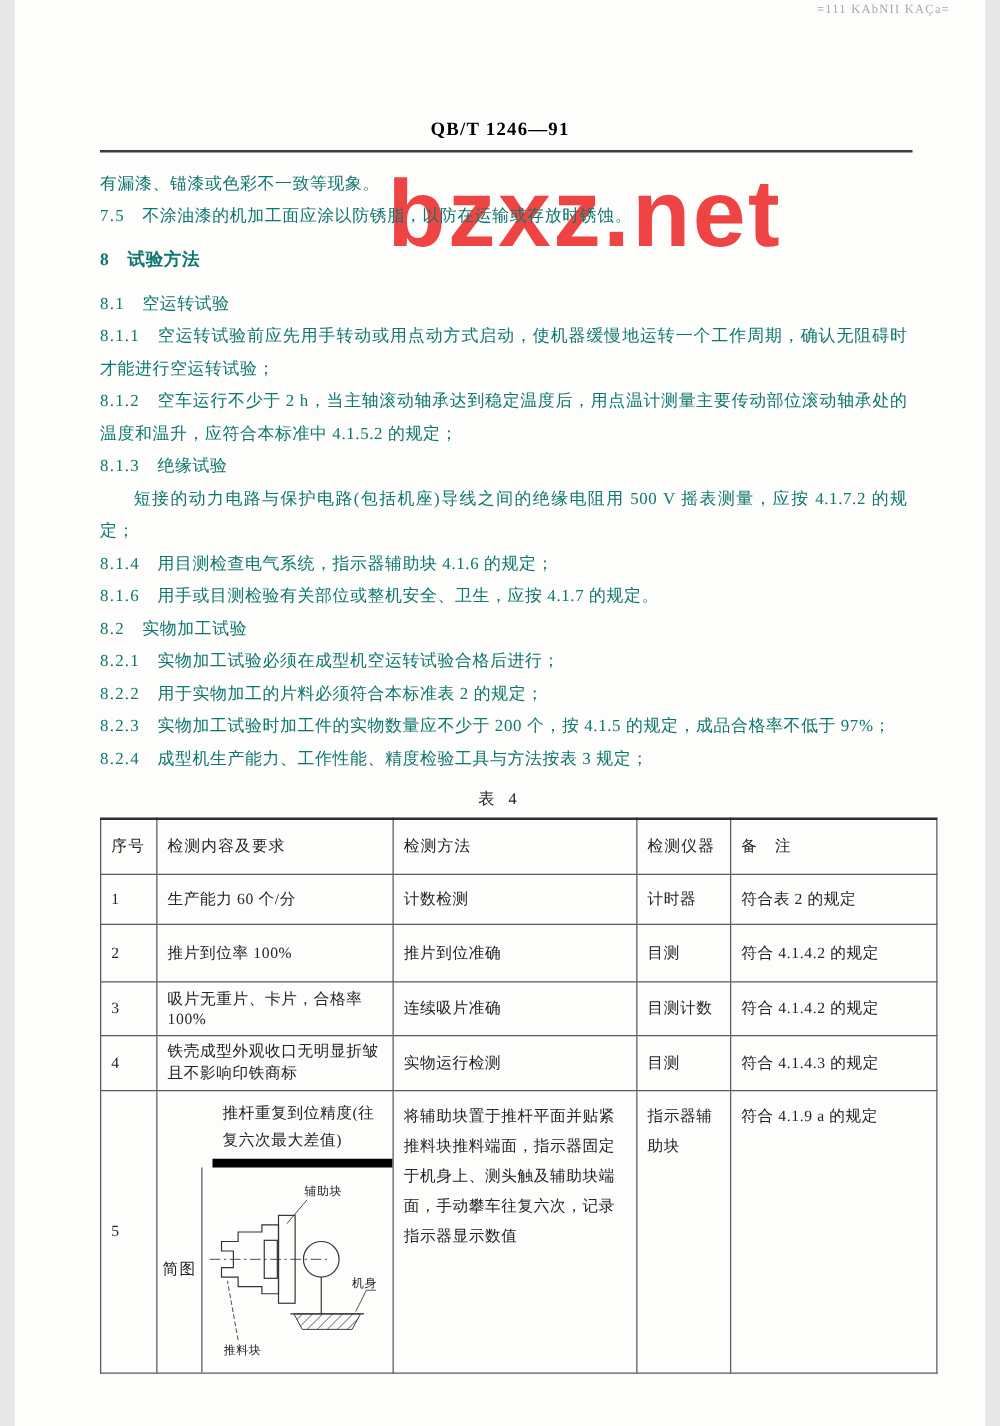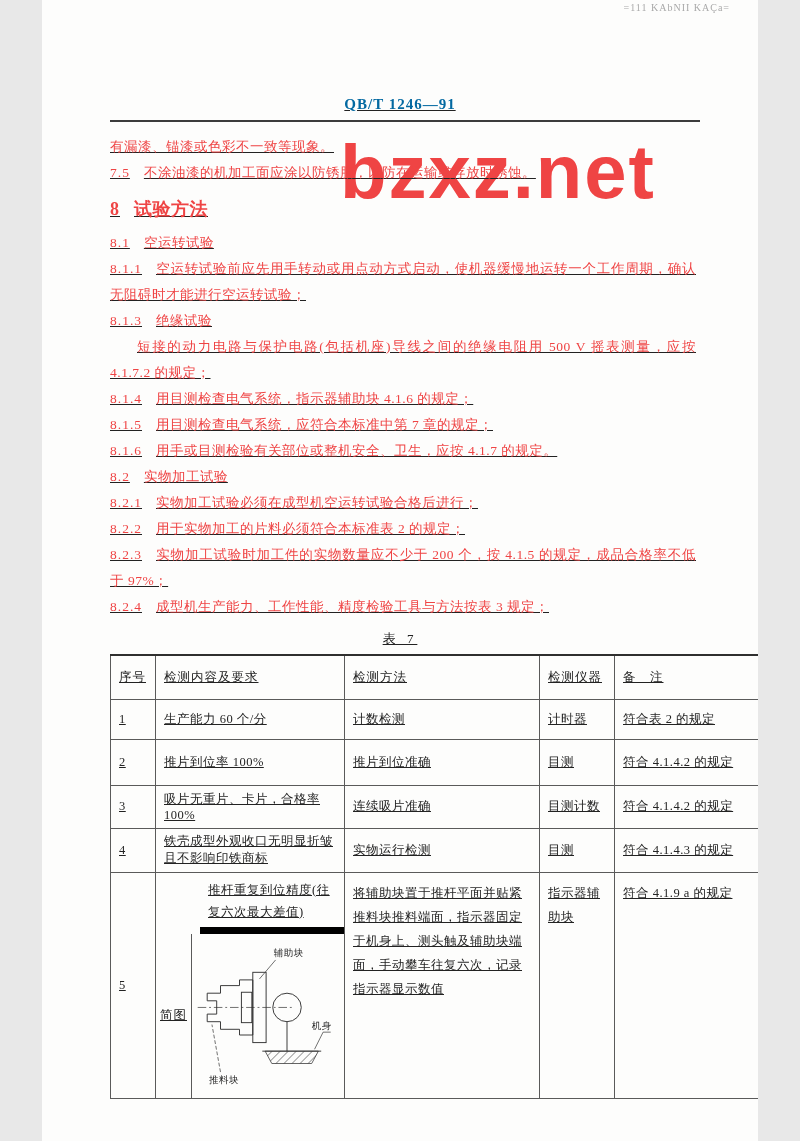--- a/index.html
+++ b/index.html
@@ -1,57 +1,56 @@
 <!DOCTYPE html>
 <html><head>
 <meta charset="utf-8">
 <style>
   * { margin:0; padding:0; box-sizing:border-box; }
   html,body { background:#e8e8e8; }
   .page {
     position:relative;
-    width:716px; height:1141px;
+    width:776px; height:1141px;
     margin:0 auto;
     background:#fdfdfc;
     font-family:"Liberation Serif","DejaVu Serif",serif;
     color:#222;
     overflow:hidden;
-    text-decoration:underline;
   }
   .corner-mark {
     position:absolute; top:2px; right:28px;
     font-size:10px; color:#a9a9a9; letter-spacing:1px;
     font-family:"Liberation Serif",serif;
   }
   .watermark {
     position:absolute; left:298px; top:128px;
     font-size:76px; font-weight:bold; color:#ef4444;
     font-family:"Liberation Sans","DejaVu Sans",sans-serif;
     letter-spacing:2px; z-index:0; white-space:nowrap;
   }
   .doc-header {
     position:relative; z-index:1;
     padding-top:96px; text-align:center;
     font-size:15px; font-weight:bold; letter-spacing:1px;
-    color:#0369a1;
+    color:#000000;
   }
   .header-rule {
     position:relative; z-index:1;
     margin:7px 58px 0 68px; height:2px; background:#3c3c3c;
   }
   .content {
     position:relative; z-index:1;
     margin:12px 62px 0 68px;
     font-size:13.5px; line-height:26px;
-    text-align:justify; color:#ef4444;
+    text-align:justify; color:#0f766e;
     letter-spacing:0.5px;
   }
   .para { margin:0; }
   .para .num { margin-right:14px; letter-spacing:1px; }
-  .para.heading { font-weight:bold; margin:10px 0 8px 0; font-size:18px; }
+  .para.heading { font-weight:bold; margin:10px 0 8px 0; font-size:14px; }
   .para.indent { text-indent:2em; }
   .tbl-caption {
     position:relative; z-index:1;
     margin-top:10px; text-align:center;
     font-size:13px; letter-spacing:4px; color:#222;
   }
   table.spec {
     position:relative; z-index:1;
     margin:6px 0 0 68px;
     width:669px; table-layout:fixed;
@@ -104,33 +103,33 @@
 
   <div class="doc-header">QB/T 1246—91</div>
   <div class="header-rule"></div>
 
   <div class="content">
     <p class="para"><span>有漏漆、锚漆或色彩不一致等现象。</span></p>
     <p class="para"><span class="num">7.5</span><span>不涂油漆的机加工面应涂以防锈脂，以防在运输或存放时锈蚀。</span></p>
     <p class="para heading"><span class="num">8</span><span>试验方法</span></p>
     <p class="para"><span class="num">8.1</span><span>空运转试验</span></p>
     <p class="para"><span class="num">8.1.1</span><span>空运转试验前应先用手转动或用点动方式启动，使机器缓慢地运转一个工作周期，确认无阻碍时才能进行空运转试验；</span></p>
+    <p class="para"><span class="num">8.1.2</span><span>空车运行不少于 2 h，当主轴滚动轴承达到稳定温度后，用点温计测量主要传动部位滚动轴承处的温度和温升，应符合本标准中 4.1.5.2 的规定；</span></p>
     <p class="para"><span class="num">8.1.3</span><span>绝缘试验</span></p>
     <p class="para indent"><span>短接的动力电路与保护电路(包括机座)导线之间的绝缘电阻用 500 V 摇表测量，应按 4.1.7.2 的规定；</span></p>
     <p class="para"><span class="num">8.1.4</span><span>用目测检查电气系统，指示器辅助块 4.1.6 的规定；</span></p>
-    <p class="para"><span class="num">8.1.5</span><span>用目测检查电气系统，应符合本标准中第 7 章的规定；</span></p>
     <p class="para"><span class="num">8.1.6</span><span>用手或目测检验有关部位或整机安全、卫生，应按 4.1.7 的规定。</span></p>
     <p class="para"><span class="num">8.2</span><span>实物加工试验</span></p>
     <p class="para"><span class="num">8.2.1</span><span>实物加工试验必须在成型机空运转试验合格后进行；</span></p>
     <p class="para"><span class="num">8.2.2</span><span>用于实物加工的片料必须符合本标准表 2 的规定；</span></p>
     <p class="para"><span class="num">8.2.3</span><span>实物加工试验时加工件的实物数量应不少于 200 个，按 4.1.5 的规定，成品合格率不低于 97%；</span></p>
     <p class="para"><span class="num">8.2.4</span><span>成型机生产能力、工作性能、精度检验工具与方法按表 3 规定；</span></p>
   </div>
 
-  <div class="tbl-caption">表 7</div>
+  <div class="tbl-caption">表 4</div>
 
   <table class="spec">
     <colgroup>
       <col style="width:45px">
         <col style="width:189px">
         <col style="width:195px">
         <col style="width:75px">
         <col style="width:165px">
     </colgroup>
     <thead>

